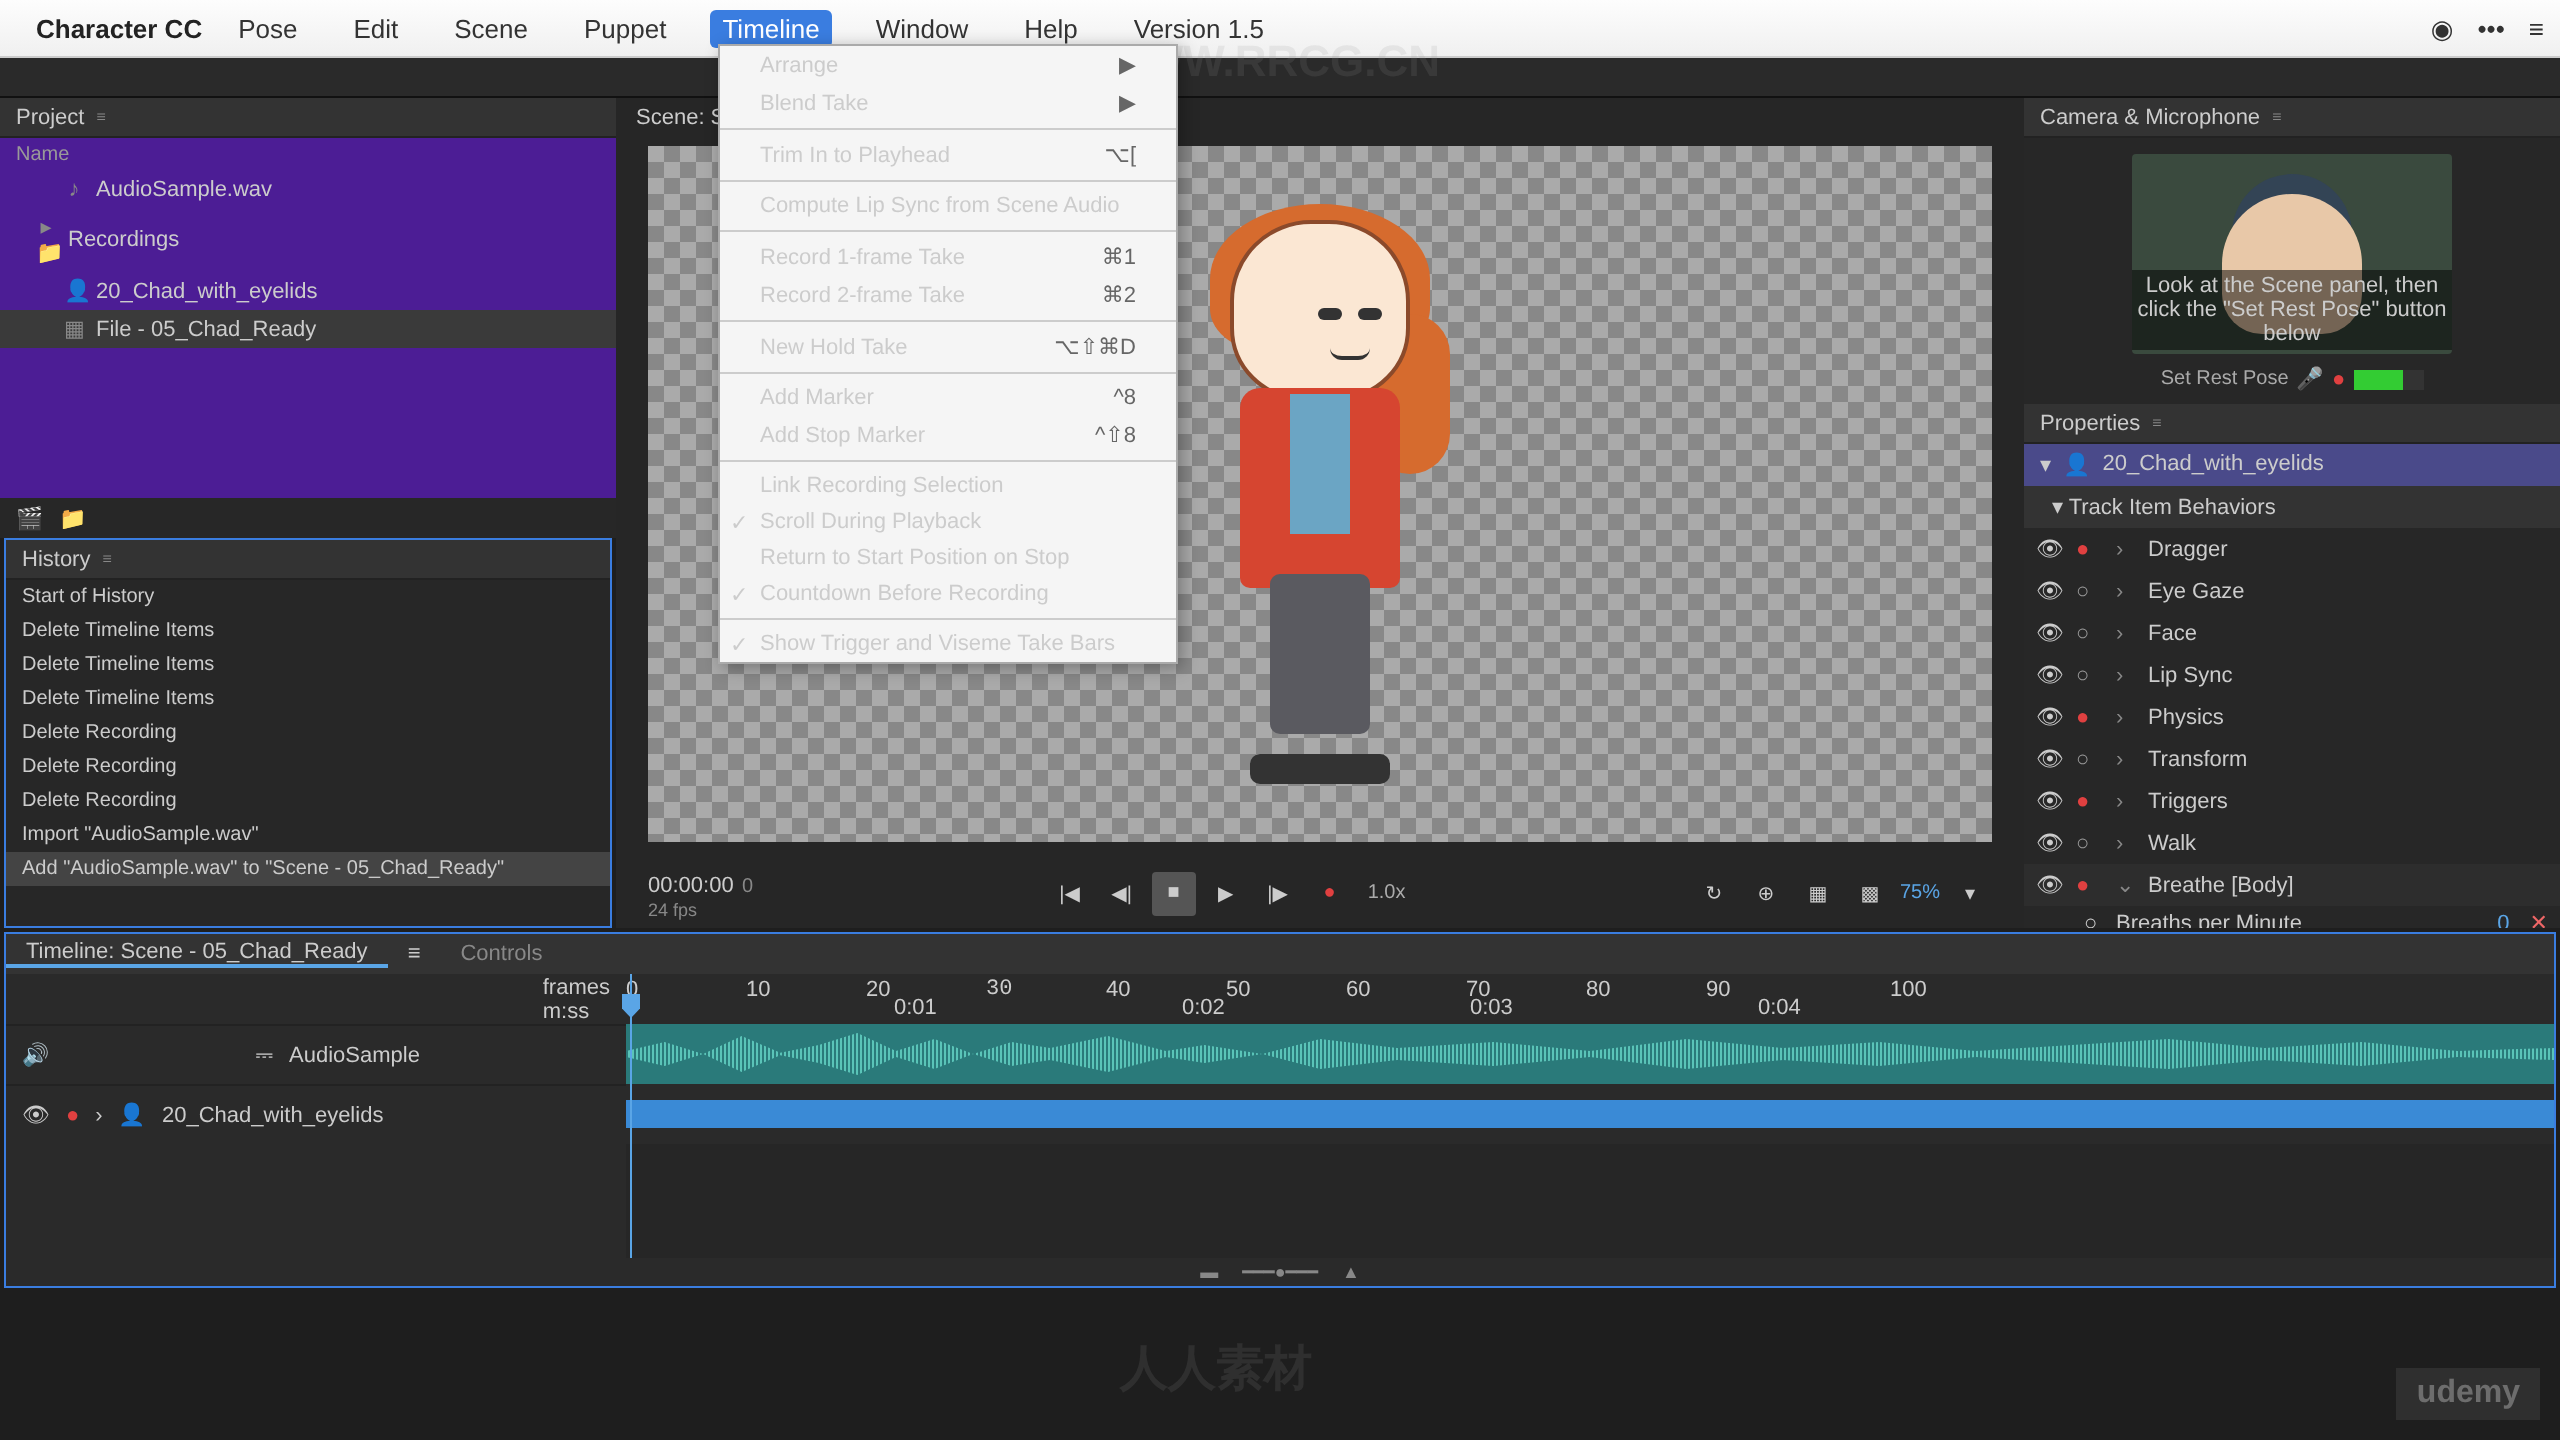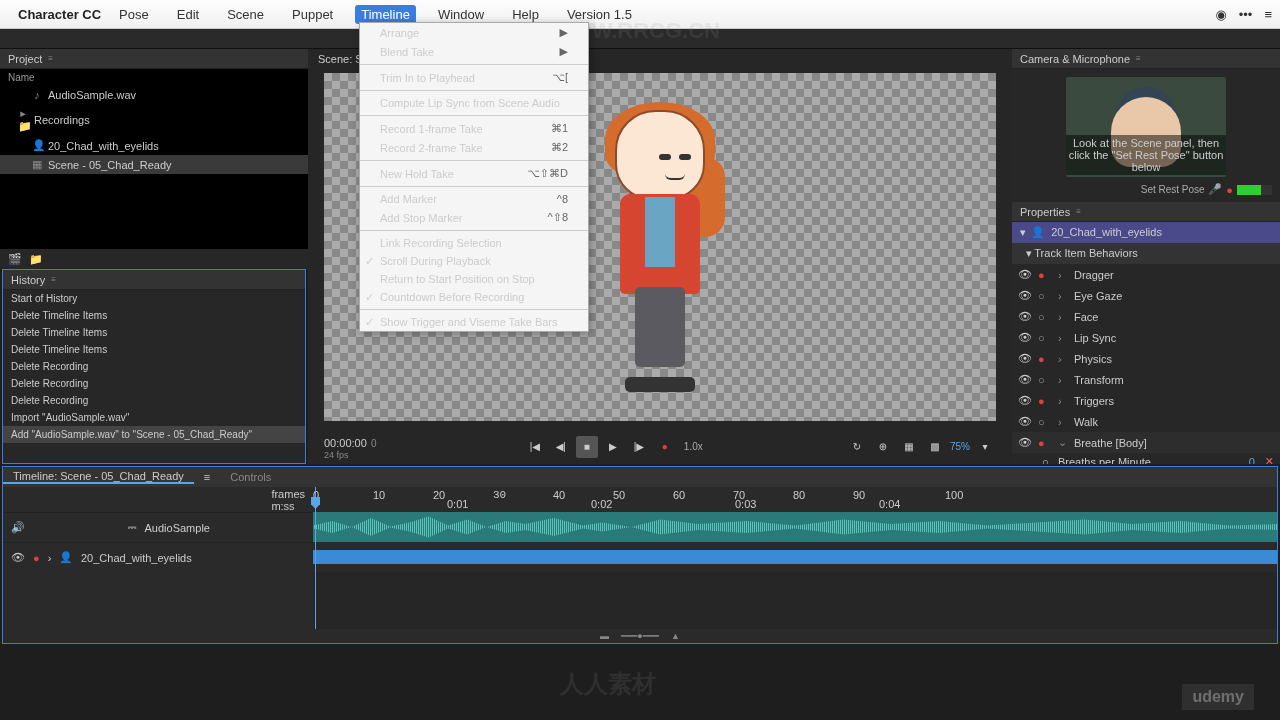--- a/index.html
+++ b/index.html
@@ -9,21 +9,21 @@
 .menubar .appname{font-weight:600;color:#222;margin-right:12px;font-size:13px}
 .menubar .mitem{color:#333;margin-right:16px;font-size:13px;padding:2px 6px;cursor:pointer}
 .menubar .mitem.active{background:#3a7de0;color:#fff;border-radius:3px}
 .menubar .right{margin-left:auto;display:flex;gap:12px;align-items:center}
 .menubar .right span{color:#333;font-size:13px}
 .toolbar{height:20px;background:#2a2a2a;border-bottom:1px solid #111}
 .main{display:flex;height:415px}
 .left{width:308px;display:flex;flex-direction:column}
 .panel-h{height:20px;background:#333;display:flex;align-items:center;padding:0 8px;border-bottom:1px solid #222;font-size:10px;color:#aaa}
 .panel-h .ham{margin-left:6px;color:#888;font-size:8px}
-.project{flex:0 0 200px;background:#000000}
+.project{flex:0 0 200px;background:#4c1d95}
 .project .name-h{padding:3px 8px;font-size:10px;color:#999}
 .tree-item{padding:3px 6px 3px 18px;font-size:10px;display:flex;align-items:center;gap:6px}
 .tree-item.indent{padding-left:32px}
 .tree-item.sel{background:#3a3a3a}
 .tree-item .ico{width:10px;text-align:center;color:#888}
 .icons-row{height:20px;background:#272727;display:flex;gap:8px;padding:0 8px;align-items:center}
 .history{flex:1;background:#272727;border:1px solid #3a7de0;margin:0 2px}
 .hist-item{padding:3px 8px;font-size:10px}
 .hist-item.sel{background:#444}
 .center{flex:1;display:flex;flex-direction:column;background:#262626;position:relative}
@@ -48,21 +48,21 @@
 .tbtn.rec{color:#e04040}
 .tbtn.stop{background:#555;border-radius:2px}
 .speed{font-size:10px;color:#aaa;padding:0 4px}
 .zoom{font-size:10px;color:#5aa5e6;margin-left:auto}
 .right-p{width:268px;background:#272727;display:flex;flex-direction:column}
 .cam{padding:4px 8px;background:#272727}
 .cam-view{width:160px;height:100px;margin:4px auto;background:#3a4a3e;border-radius:2px;position:relative;overflow:hidden}
 .cam-person{width:70px;height:70px;background:#e8c8a8;border-radius:35px 35px 20px 20px;position:absolute;top:20px;left:45px}
 .cam-hat{width:60px;height:30px;background:#345;border-radius:30px 30px 0 0;position:absolute;top:10px;left:50px}
 .cam-text{position:absolute;bottom:2px;left:0;right:0;text-align:center;font-size:8px;color:#fff;background:rgba(0,0,0,0.5);padding:2px}
-.rest-row{display:flex;align-items:center;gap:4px;padding:2px 0;justify-content:flex-end}
+.rest-row{display:flex;align-items:center;gap:4px;padding:2px 0;justify-content:center}
 .rest-btn{font-size:10px;color:#aaa}
 .level{width:35px;height:10px;background:linear-gradient(90deg,#3c3 70%,#333 70%)}
 .mic-i{color:#5aa5e6;font-size:11px}
 .props{flex:1;overflow:auto}
 .prop-title{padding:4px 8px;background:#4a4a8a;font-size:10px;display:flex;gap:6px}
 .track-h{padding:4px 14px;font-size:10px;background:#333}
 .behav{display:flex;align-items:center;padding:4px 6px;gap:6px;font-size:10px}
 .behav .eye{width:14px;color:#ccc}
 .behav .rad{width:14px;color:#999}
 .behav .rad.on{color:#e04040}
@@ -93,21 +93,21 @@
 .char-bar{position:absolute;top:8px;left:0;right:0;height:14px;background:#3a8ad6}
 .dropdown{position:absolute;top:22px;left:359px;width:230px;background:#f5f5f5;border:1px solid #aaa;box-shadow:2px 2px 8px rgba(0,0,0,0.3);z-index:100}
 .dd-item{padding:3px 20px;font-size:12px;color:#222;display:flex;align-items:center;position:relative}
 .dd-item .sc{margin-left:auto;color:#666;font-size:11px}
 .dd-item .arr{margin-left:auto;color:#666}
 .dd-item .chk{position:absolute;left:5px}
 .dd-sep{height:1px;background:#ccc;margin:3px 0}
 .watermark{position:absolute;pointer-events:none;color:rgba(150,150,150,0.15);font-size:24px;font-weight:bold;z-index:50}
 .wm-tr{top:18px;right:560px;font-size:22px}
 .wm-bc{bottom:20px;left:560px;font-size:24px}
-.wm-br{bottom:10px;right:26px;background:rgba(255,255,255,0.08);padding:4px 10px;border-radius:0;font-size:16px;color:rgba(255,255,255,0.3)}
+.wm-br{bottom:10px;right:10px;background:rgba(255,255,255,0.08);padding:4px 10px;border-radius:0;font-size:16px;color:rgba(255,255,255,0.3)}
 .tl-bottom{height:14px;background:#2a2a2a;display:flex;align-items:center;justify-content:center;gap:12px}
 .tl-bottom span{color:#888;font-size:9px}
 </style>
 </head>
 <body>
 
 <div class="menubar">
   <span class="apple"></span>
   <span class="appname">Character CC</span>
   <span class="mitem">Pose</span>
@@ -206,21 +206,21 @@
           <div class="tree-item">
             <span class="ico">▸ 📁</span>
             <span>Recordings</span>
           </div>
           <div class="tree-item indent">
             <span class="ico">👤</span>
             <span>20_Chad_with_eyelids</span>
           </div>
           <div class="tree-item indent sel">
             <span class="ico">▦</span>
-            <span>Scene - 05_Chad_Ready</span>
+            <span>File - 05_Chad_Ready</span>
           </div>
         </div>
     </div>
     <div class="icons-row">
       <span style="color:#999">🎬</span>
       <span style="color:#999">📁</span>
     </div>
     <div class="history">
       <div class="panel-h">
           <span>History</span>

